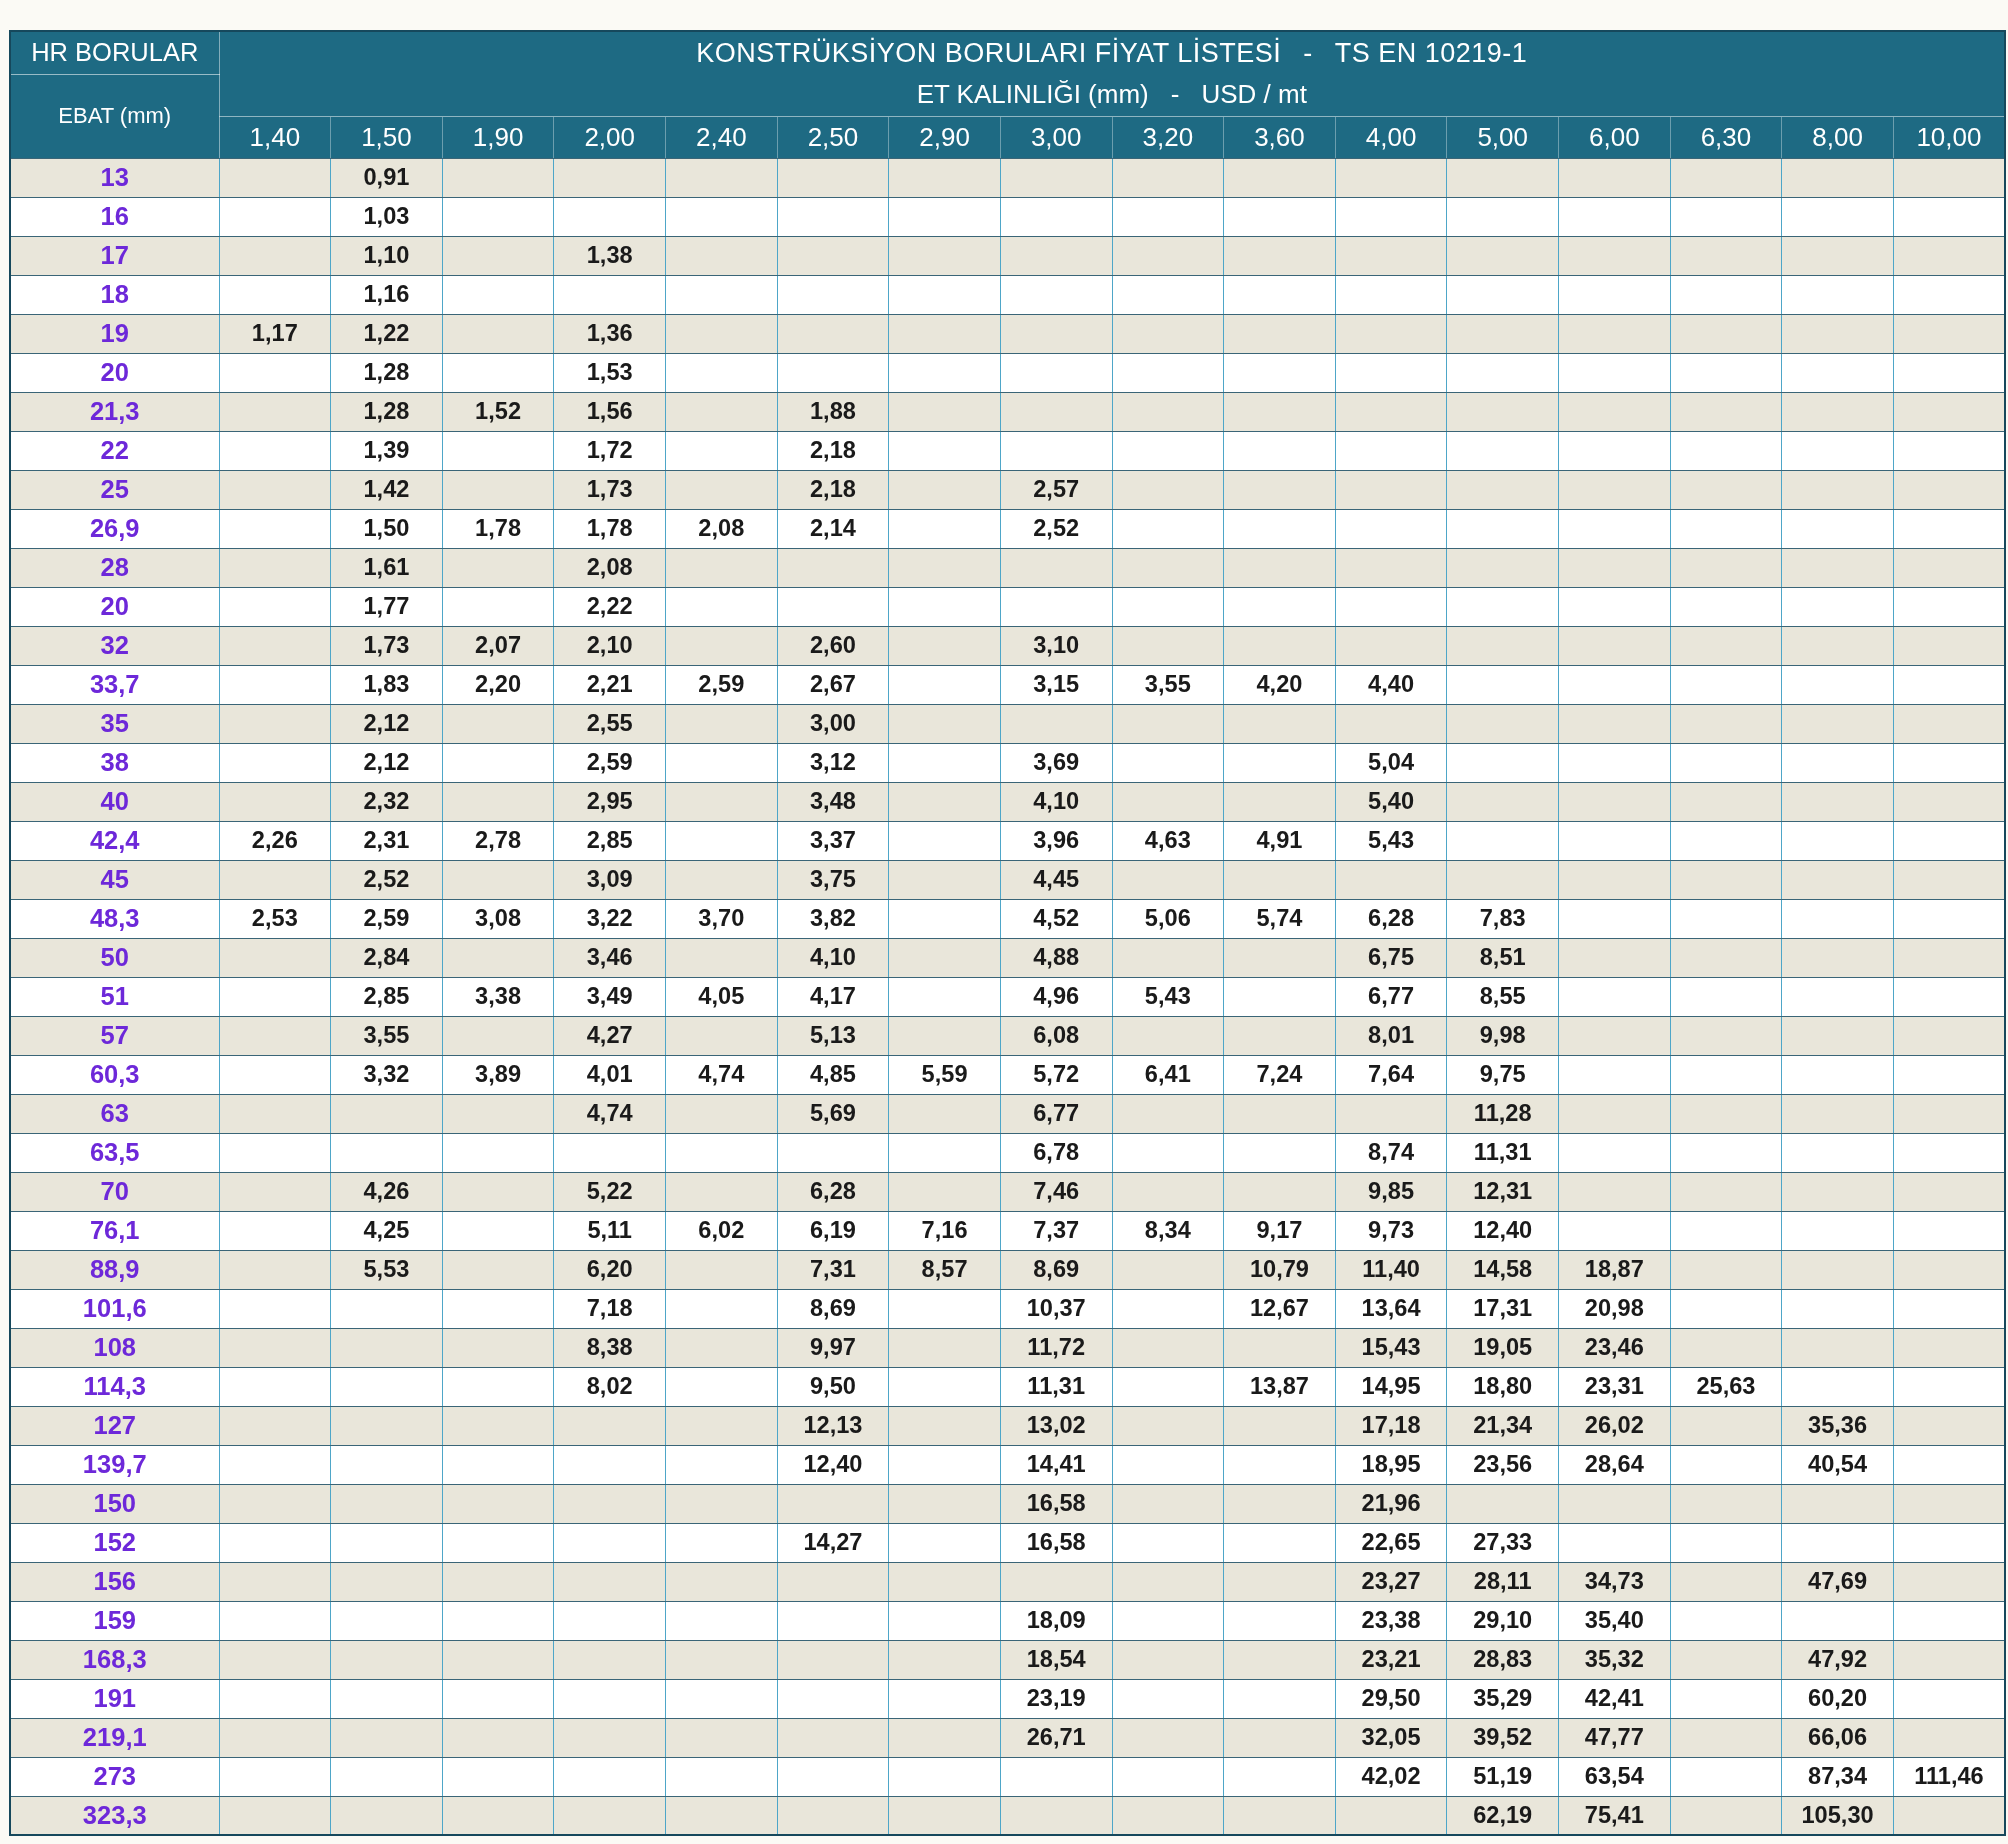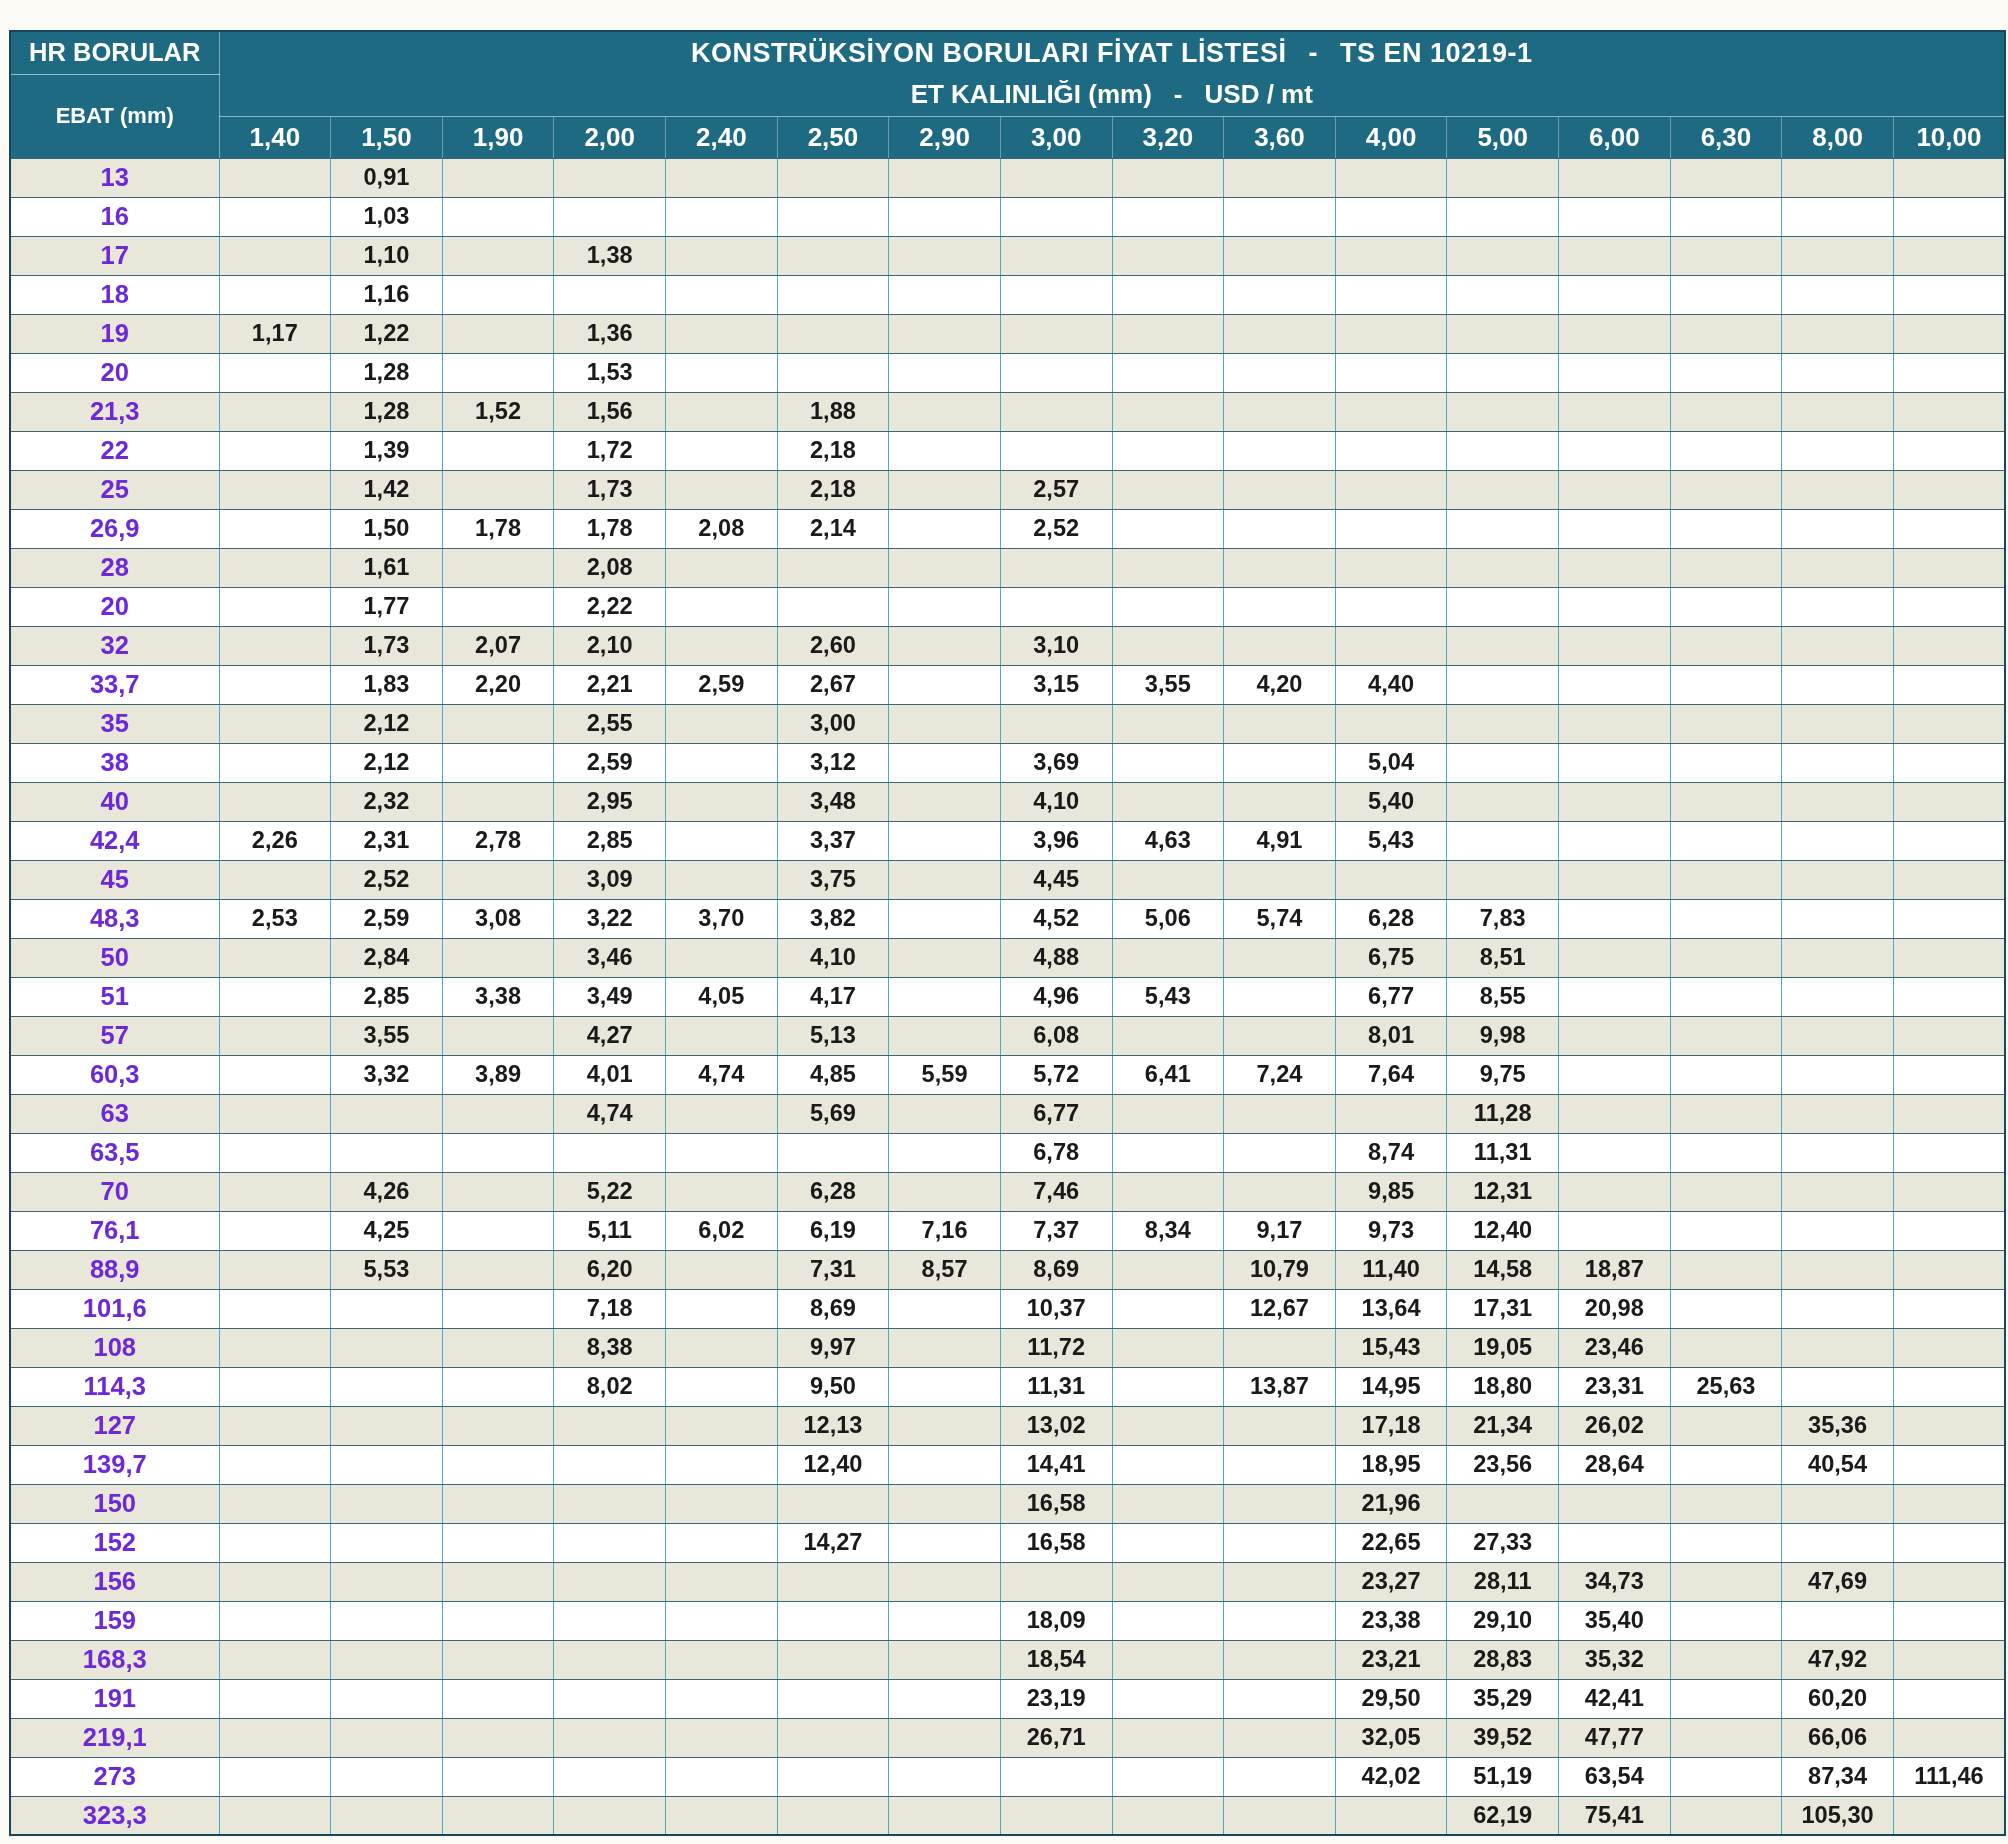--- a/index.html
+++ b/index.html
@@ -16,21 +16,21 @@
   *{margin:0;padding:0;box-sizing:border-box;}
   html,body{width:2008px;height:1845px;background:var(--page-bg);
     font-family:"Liberation Sans", sans-serif;}
   .page{position:relative;width:2008px;height:1845px;}
   table.price-table{
     position:absolute;left:9px;top:30px;width:1997px;
     border-collapse:collapse;table-layout:fixed;
     border:2.7px solid var(--outer);
   }
   col.c-size{width:209px;}
-  thead th{background:var(--header-bg);color:var(--header-text);font-weight:700;
+  thead th{background:var(--header-bg);color:var(--header-text);font-weight:400;
     text-align:center;vertical-align:middle;}
   tr.r-title{height:43px;}
   tr.r-subtitle{height:42px;}
   tr.r-cols{height:42px;}
   th.corner-top{font-size:25.5px;border-bottom:1.8px solid rgba(255,255,255,.55);
     border-right:1.8px solid rgba(255,255,255,.45);}
   th.corner-bottom{font-size:22px;border-right:1.8px solid rgba(255,255,255,.45);
     border-bottom:1.8px solid var(--grid-h);}
   th.title-cell{font-size:27px;letter-spacing:0.5px;margin-left:33px;}
   th.subtitle-cell{font-size:26px;}

